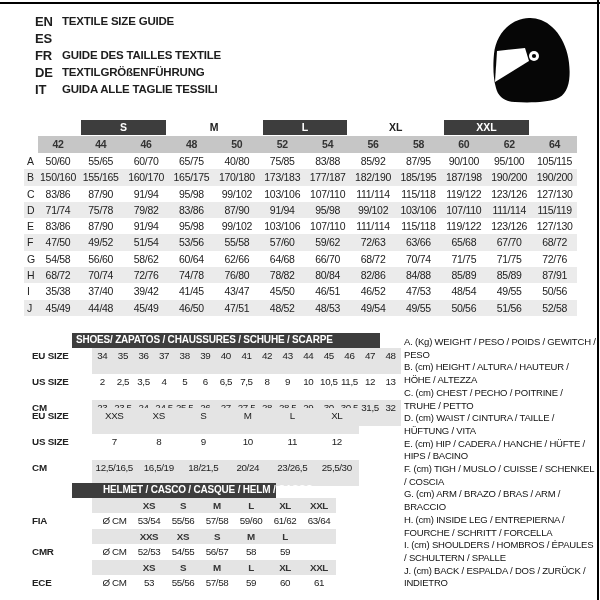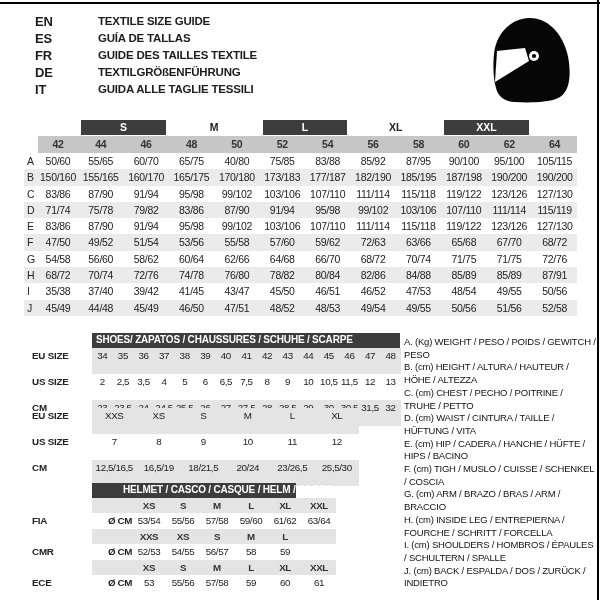--- a/index.html
+++ b/index.html
@@ -7,21 +7,21 @@
     position:relative; width:600px; height:600px; background:#fff;
     font-family:"Liberation Sans", sans-serif; color:#1d1d1d; overflow:hidden;
   }
   .edge-top  { position:absolute; left:0; top:2px; width:600px; height:2px; background:#000; }
   .edge-right{ position:absolute; right:1px; top:0; width:2px; height:600px; background:#000; }
 
   
   .languages { position:absolute; top:13px; left:35px; }
   .lang-row  { display:flex; height:17px; line-height:17px; }
   .lang-code { width:27px; font-weight:700; font-size:13px; letter-spacing:-0.2px; }
-  .lang-label{ font-weight:700; font-size:11.5px; letter-spacing:-0.2px; white-space:nowrap;margin-left:36px; }
+  .lang-label{ font-weight:700; font-size:11.5px; letter-spacing:-0.2px; white-space:nowrap; }
 
   
   .helmet-pic { position:absolute; top:16px; left:489px; }
 
   
   .main-table { position:absolute; top:120px; left:24px; }
   .trow { display:grid; grid-template-columns:14px 40px repeat(11,45.4px); }
   .group-row { height:15px; margin-bottom:1px; }
   .gcell { font-size:10.5px; font-weight:700; text-align:center; line-height:15px; white-space:nowrap; }
   .gcell.span2 { grid-column:span 2; }
@@ -35,53 +35,52 @@
   .data-row.stripe { background:#ebebeb; }
   .label-cell { text-align:left; padding-left:3px; font-weight:400; }
 
   
   .section { position:absolute; left:30px; }
   .section.shoes  { top:333px; }
   .section.gloves { top:408px; }
   .section.helm   { top:483px; }
   .sec-header { height:14.5px; line-height:14.5px; background:#3d3d3d; color:#fff;
                 font-weight:700; font-size:10px; letter-spacing:-0.2px; padding-left:4px;
-                margin-left:62px; box-sizing:border-box; white-space:nowrap; }
+                margin-left:42px; box-sizing:border-box; white-space:nowrap; }
   .sec-header.shoes, .sec-header.gloves { width:308px; }
   .sec-header.helmet { width:204px;padding-left:31px; }
   .srow { display:grid; height:26px; line-height:15px; }
   .srow.shoes  { grid-template-columns:62px repeat(15,20.6px); }
   .srow.gloves { grid-template-columns:62px repeat(6,44.5px); }
   .srow.helmet { grid-template-columns:62px 40px repeat(6,34px); height:15.5px; line-height:15.5px; }
   .scell { font-size:9.8px; text-align:center; letter-spacing:-0.4px; color:#222; white-space:nowrap; }
   .slabel { text-align:left; font-weight:700; padding-left:2px; letter-spacing:-0.2px; }
   .srow.shaded .scell:not(.slabel) { background:#e4e4e4; }
   .srow.helmet .scell.shead { font-weight:700; color:#333; }
-  .scell.unit { text-align:right; padding-left:5px;font-weight:bold; }
+  .scell.unit { text-align:center; padding-left:5px; }
 
   
   .legend { position:absolute; top:336px; left:404px; width:192px; }
   .legend-item { font-size:9.5px; font-weight:400; line-height:12.7px;
                  letter-spacing:-0.2px; color:#111; }
 </style>
 </head>
 <body>
 
 <div id="canvas">
   <div class="edge-top"></div>
   <div class="edge-right"></div>
 
   <div class="languages">
       <div class="lang-row">
         <span class="lang-code">EN</span>
         <span class="lang-label">TEXTILE SIZE GUIDE</span>
       </div>
       <div class="lang-row">
         <span class="lang-code">ES</span>
-        <span class="lang-label">GUÍA DE TALLAS</span>
       </div>
       <div class="lang-row">
         <span class="lang-code">FR</span>
         <span class="lang-label">GUIDE DES TAILLES TEXTILE</span>
       </div>
       <div class="lang-row">
         <span class="lang-code">DE</span>
         <span class="lang-label">TEXTILGRÖßENFÜHRUNG</span>
       </div>
       <div class="lang-row">

